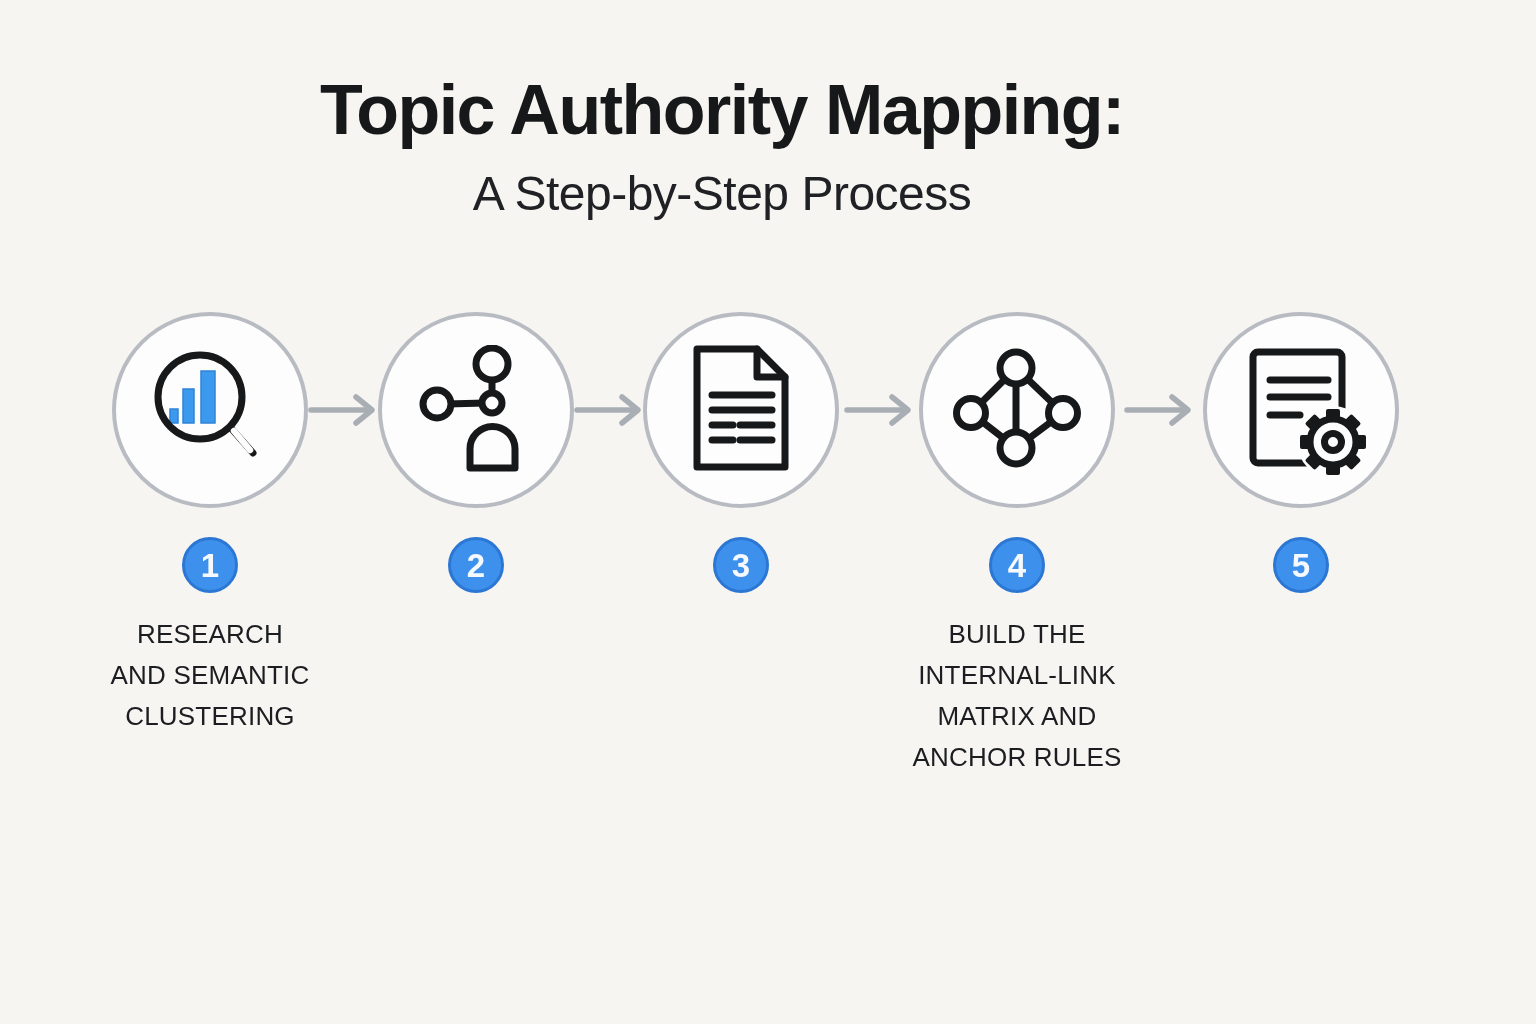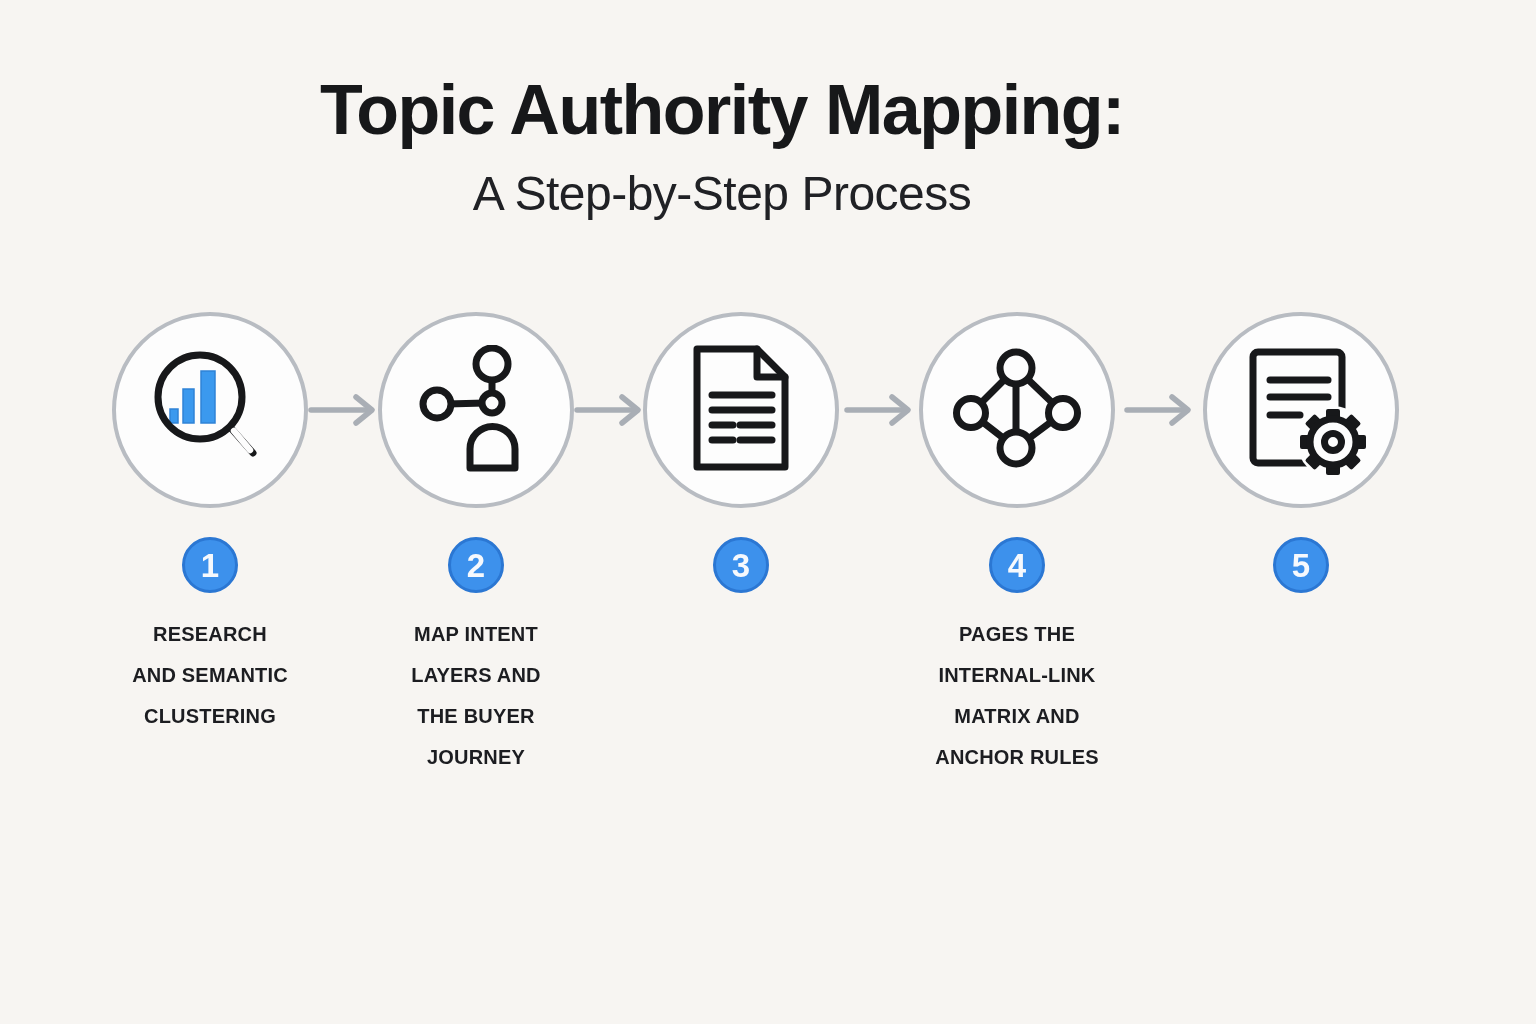--- a/index.html
+++ b/index.html
@@ -23,21 +23,21 @@
   .title{font-size:70px;font-weight:700;letter-spacing:-1.5px;color:var(--ink);line-height:1.05;}
   .subtitle{font-size:48px;font-weight:500;letter-spacing:-0.5px;color:#202125;margin-top:20px;line-height:1.1;}
 
   
   .step{position:absolute;top:312px;width:300px;display:flex;flex-direction:column;align-items:center;}
   .icon-circle{width:188px;height:188px;border-radius:50%;border:4px solid var(--circle-stroke);
                background:var(--paper);display:flex;align-items:center;justify-content:center;}
   .badge{width:56px;height:56px;border-radius:50%;background:var(--accent);border:3px solid var(--accent-dark);
          box-sizing:border-box;margin-top:29px;display:flex;align-items:center;justify-content:center;}
   .badge span{color:#f6f9fd;font-size:33px;font-weight:700;line-height:1;}
-  .label{margin-top:21px;font-size:20px;font-weight:700;color:var(--text);text-align:center;
+  .label{margin-top:21px;font-size:26px;font-weight:400;color:var(--text);text-align:center;
          line-height:41px;white-space:pre-line;letter-spacing:0.2px;}
 
   
   .arrow{position:absolute;top:390px;}
   .arrow line,.arrow polyline{stroke:var(--arrow);stroke-width:5.5;fill:none;stroke-linecap:round;stroke-linejoin:round;}
 
   
   .icon-svg{display:block;}
   .icon-svg .st{stroke:var(--ink);fill:none;stroke-width:7;stroke-linecap:round;stroke-linejoin:round;}
   .icon-svg .stf{stroke:var(--ink);fill:var(--paper);stroke-width:7;stroke-linecap:round;stroke-linejoin:round;}
@@ -82,24 +82,20 @@
         <line class="st" x1="36" y1="59" x2="74" y2="58"></line>
         <circle class="stf" cx="81" cy="19" r="16" stroke-width="8"></circle>
         <circle class="stf" cx="81" cy="58" r="10" stroke-width="7.5"></circle>
         <circle class="stf" cx="26" cy="59" r="14" stroke-width="8"></circle>
         <path class="stf" d="M59 123 v-19 a22.5 22.5 0 0 1 45 0 v19 z" stroke-width="8"></path>
       </svg>
     </div>
     <div class="badge">
         <span>2</span>
       </div>
-    <div class="label">MAP INTENT
-LAYERS AND
-THE BUYER
-JOURNEY</div>
   </div>
 
   <div class="step" style="left:591px">
     <div class="icon-circle">
       <svg class="icon-svg" width="130" height="130" viewBox="0 0 130 130">
         <path class="stf" d="M21 4 H81 L109 32 V122 H21 Z"></path>
         <path class="st" d="M81 4 V32 H109"></path>
         <line class="st" x1="36" y1="50" x2="96" y2="50"></line>
         <line class="st" x1="36" y1="65" x2="96" y2="65"></line>
         <line class="st" x1="36" y1="80" x2="57" y2="80"></line>
@@ -123,21 +119,21 @@
         <line class="st" x1="64" y1="23" x2="64" y2="103"></line>
         <circle class="stf" cx="64" cy="23" r="16" stroke-width="8"></circle>
         <circle class="stf" cx="19" cy="68" r="14.5" stroke-width="8"></circle>
         <circle class="stf" cx="111" cy="68" r="14.5" stroke-width="8"></circle>
         <circle class="stf" cx="64" cy="103" r="16" stroke-width="8"></circle>
       </svg>
     </div>
     <div class="badge">
         <span>4</span>
       </div>
-    <div class="label">PAGES THE
+    <div class="label">BUILD THE
 INTERNAL-LINK
 MATRIX AND
 ANCHOR RULES</div>
   </div>
 
   <div class="step" style="left:1151px">
     <div class="icon-circle">
       <svg class="icon-svg" width="130" height="130" viewBox="0 0 130 130">
         <rect class="stf" x="17" y="7" width="89" height="111" rx="5"></rect>
         <line class="st" x1="34" y1="35" x2="92" y2="35" stroke-width="6.5"></line>

